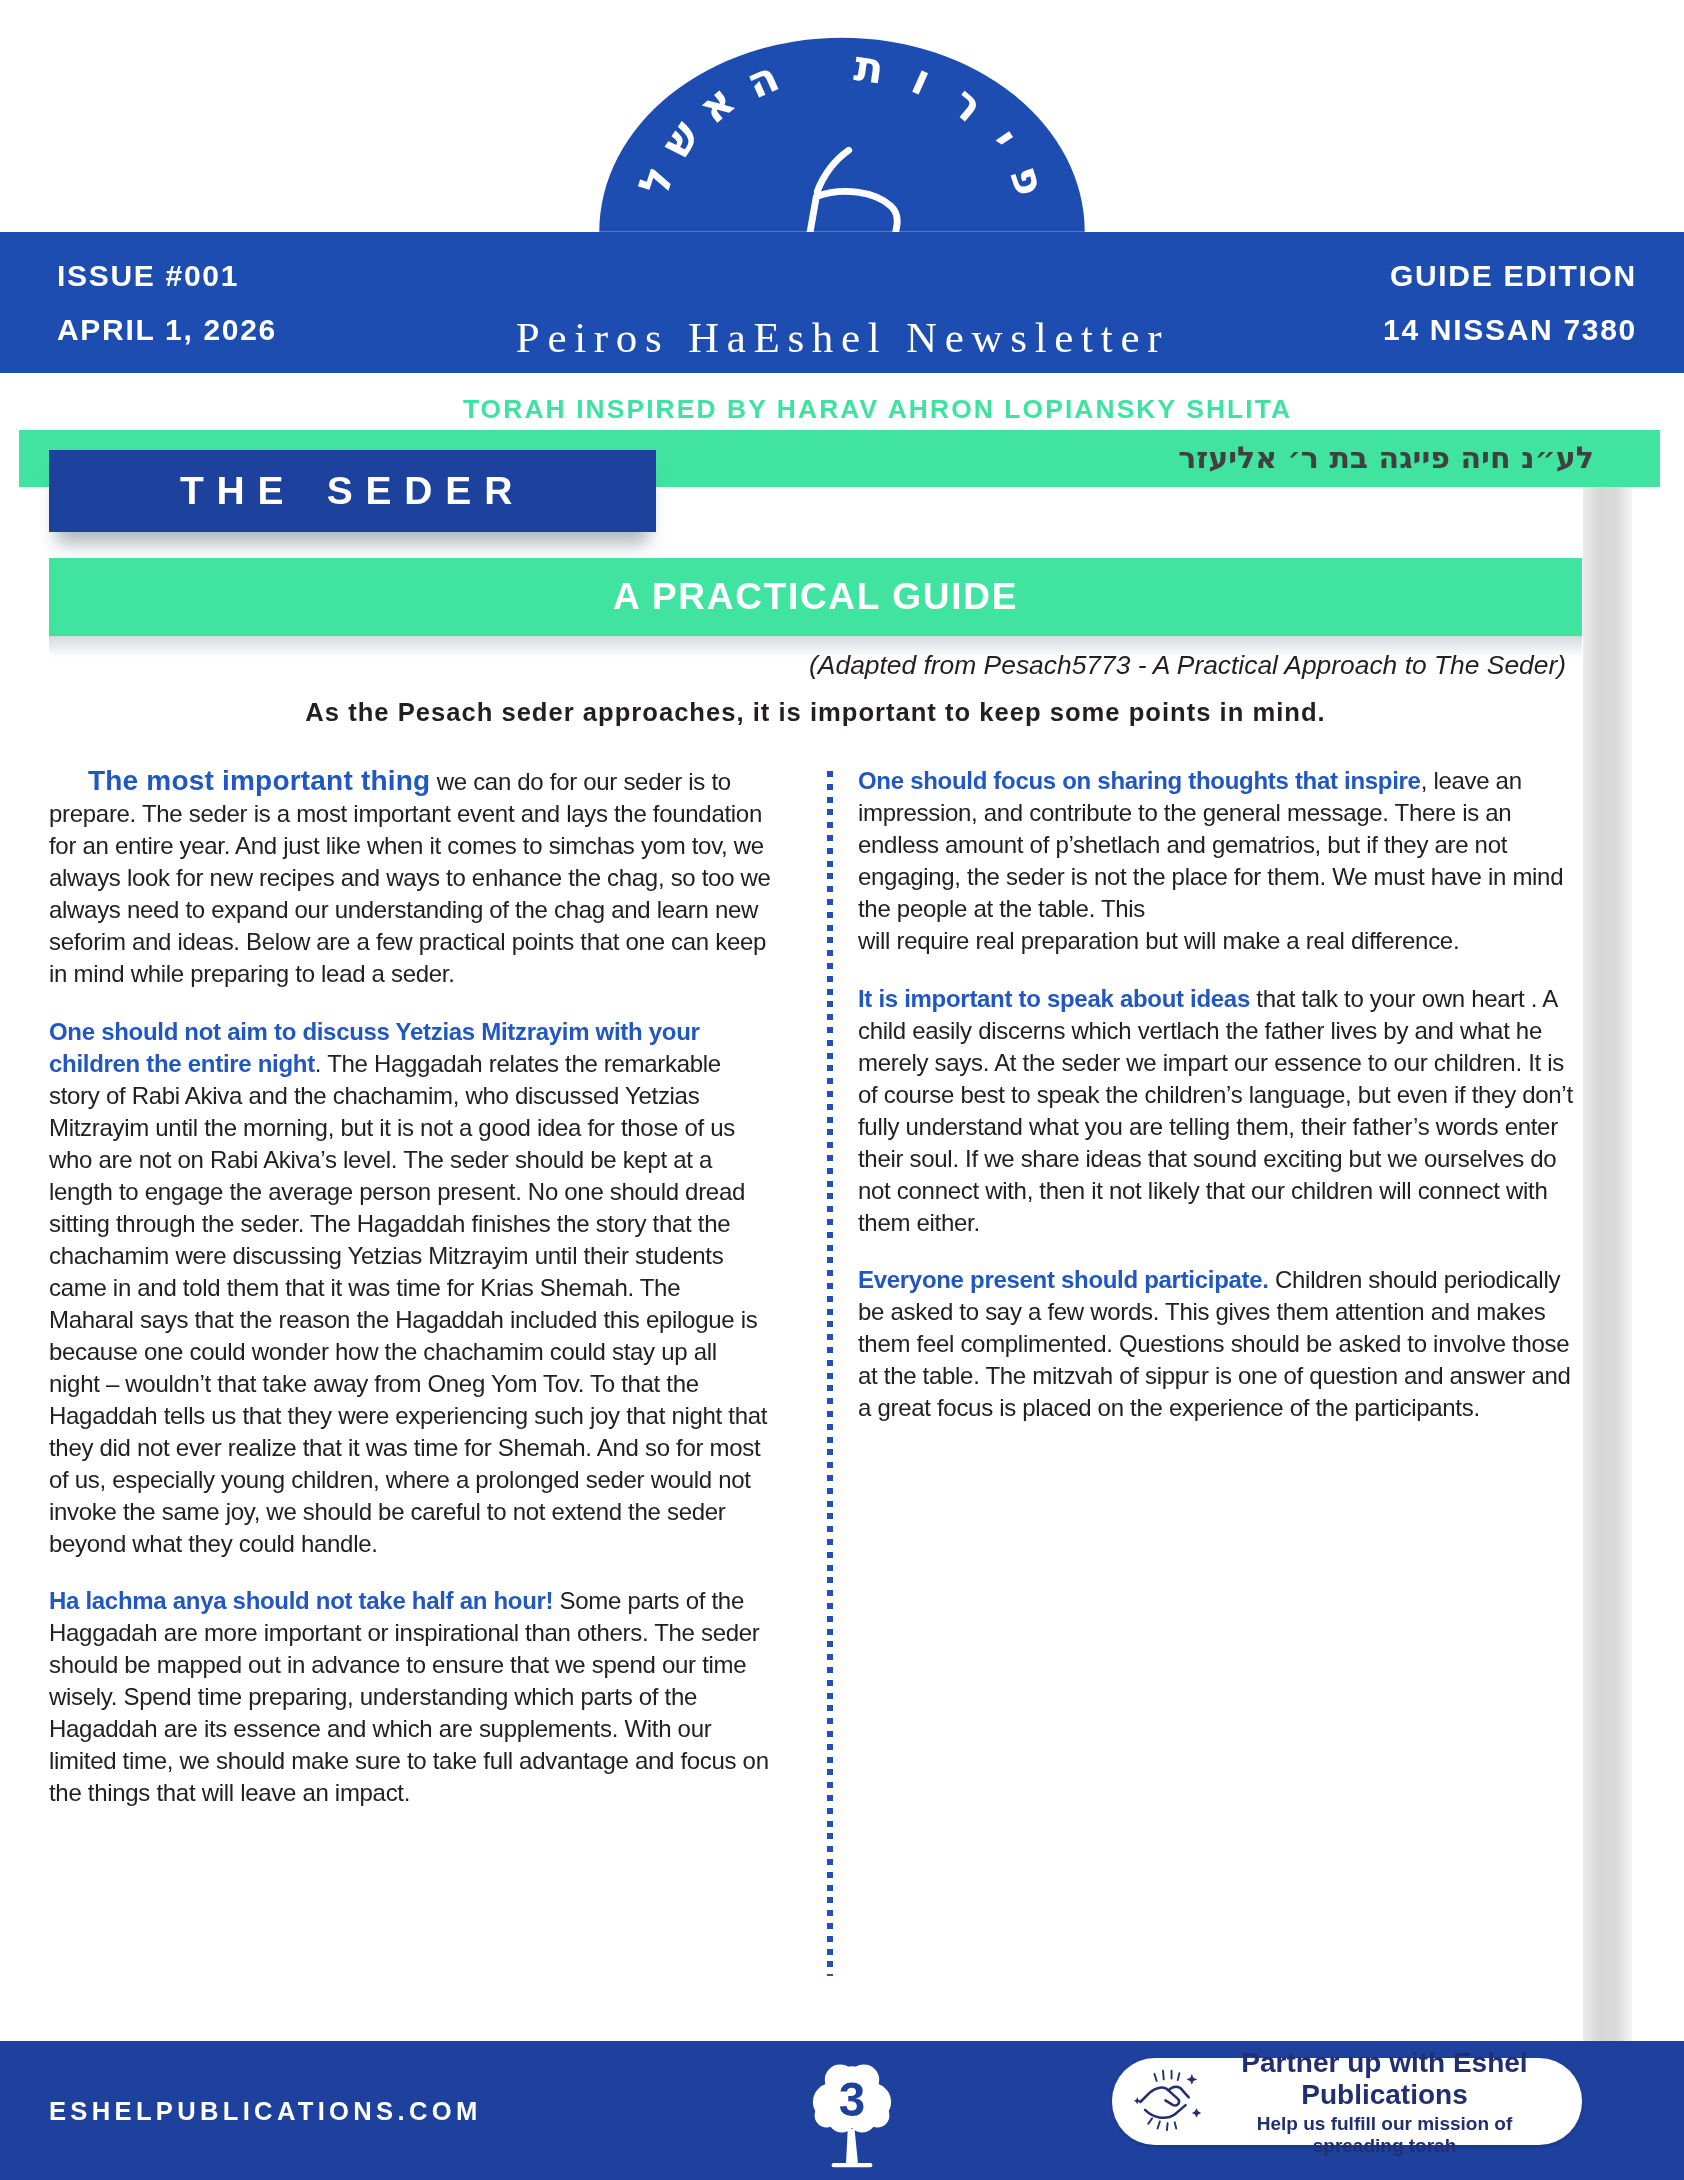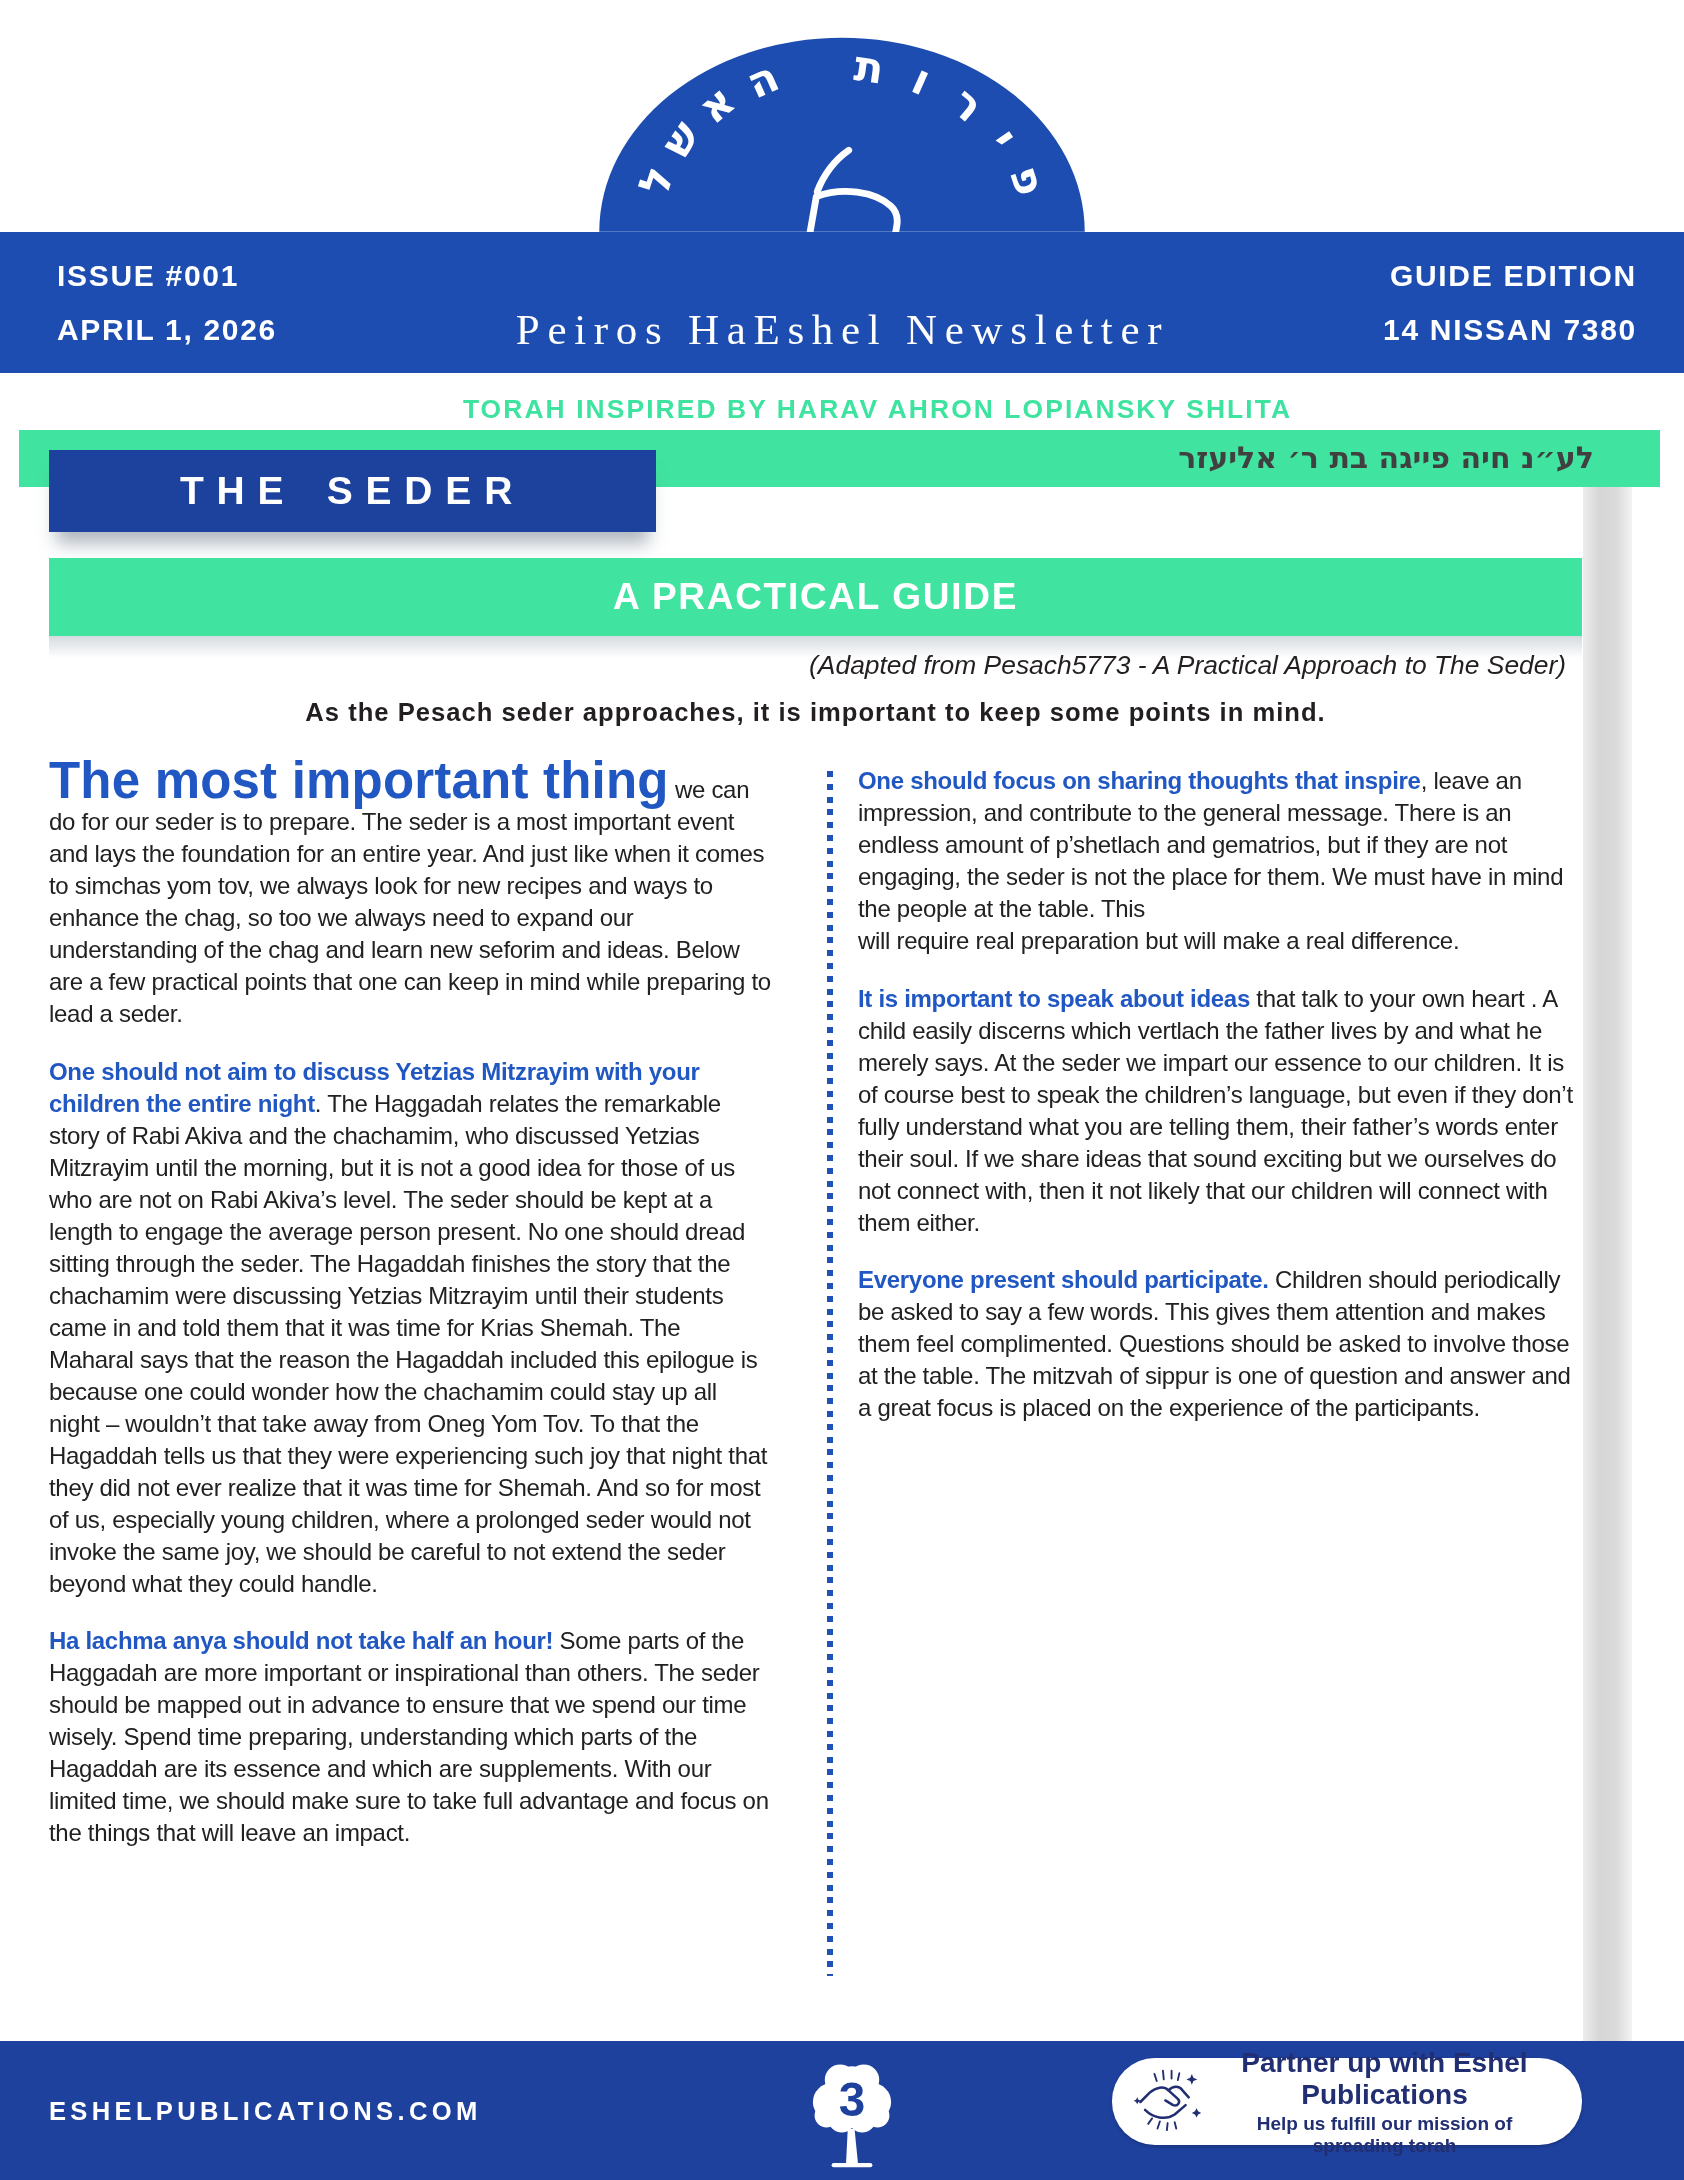--- a/index.html
+++ b/index.html
@@ -9,21 +9,21 @@
   
   .dome-svg{position:absolute;left:595px;top:17px;width:494px;height:215px;overflow:visible;}
   .arc-ch{fill:#ffffff;font-family:"DejaVu Sans",sans-serif;font-weight:bold;font-size:50px;text-anchor:middle;}
 
   
   .top-band{position:absolute;left:0;top:232px;width:1685px;height:141px;background:#1d4db0;}
   .band-left{position:absolute;left:57px;top:17px;color:#fff;font-weight:bold;}
   .band-left .ln{font-size:30px;letter-spacing:1.7px;line-height:54px;white-space:nowrap;}
   .band-right{position:absolute;right:48px;top:17px;color:#fff;font-weight:bold;text-align:right;}
   .band-right .ln{font-size:30px;letter-spacing:1.7px;line-height:54px;white-space:nowrap;}
-  .band-title{position:absolute;left:0;width:100%;bottom:19px;text-align:center;color:#fff;
+  .band-title{position:absolute;left:0;width:100%;bottom:11px;text-align:center;color:#fff;
               font-family:"Liberation Serif",serif;font-size:43px;letter-spacing:7.7px;white-space:nowrap;}
 
   
   .tagline{position:absolute;left:0;top:394px;width:1685px;text-align:center;color:#3ee3a0;
            font-weight:bold;font-size:26.4px;letter-spacing:2.1px;padding-left:35px;}
   .memorial-bar{position:absolute;left:19px;top:430px;width:1641px;height:57px;background:#41e3a1;}
   .memorial-text{position:absolute;right:66px;top:0;height:67px;line-height:55px;color:#404040;
                  font-family:"DejaVu Sans",sans-serif;font-weight:bold;font-size:30px;direction:rtl;}
 
   
@@ -41,21 +41,21 @@
   .intro{position:absolute;left:49px;top:698px;width:1533px;text-align:center;font-weight:bold;
          font-size:25.6px;letter-spacing:1px;}
 
   
   .col{position:absolute;top:765px;font-size:24px;line-height:32px;letter-spacing:-0.3px;color:#212121;}
   .col-left{left:49px;width:722px;}
   .col-right{left:858px;width:725px;}
   .col p{margin:0 0 25.6px 0;}
   .col-right p{white-space:pre-line;}
   .lead{color:#2157c2;font-weight:bold;}
-  .lead-large{font-size:51px;letter-spacing:0.2px;}
+  .lead-large{font-size:28px;letter-spacing:0.2px;margin-left:39px;}
   .divider{position:absolute;left:827px;top:771px;width:6px;height:1205px;
            background:repeating-linear-gradient(180deg,#1e52b7 0,#1e52b7 6px,rgba(0,0,0,0) 6px,rgba(0,0,0,0) 12.8px);}
   .edge-shadow{position:absolute;left:1583px;top:487px;width:49px;height:1554px;
                background:linear-gradient(90deg,#ececec,#d6d6d6 35%,#dbdbdb 70%,#f4f4f4);}
 
   
   .footer{position:absolute;left:0;top:2041px;width:1685px;height:140px;background:#1e419e;}
   .site{position:absolute;left:49px;top:50%;transform:translateY(-50%);color:#fff;font-weight:bold;
         font-size:25.6px;letter-spacing:4.3px;white-space:nowrap;}
   .tree-svg{position:absolute;left:801px;top:15.3px;width:102px;height:119px;}

